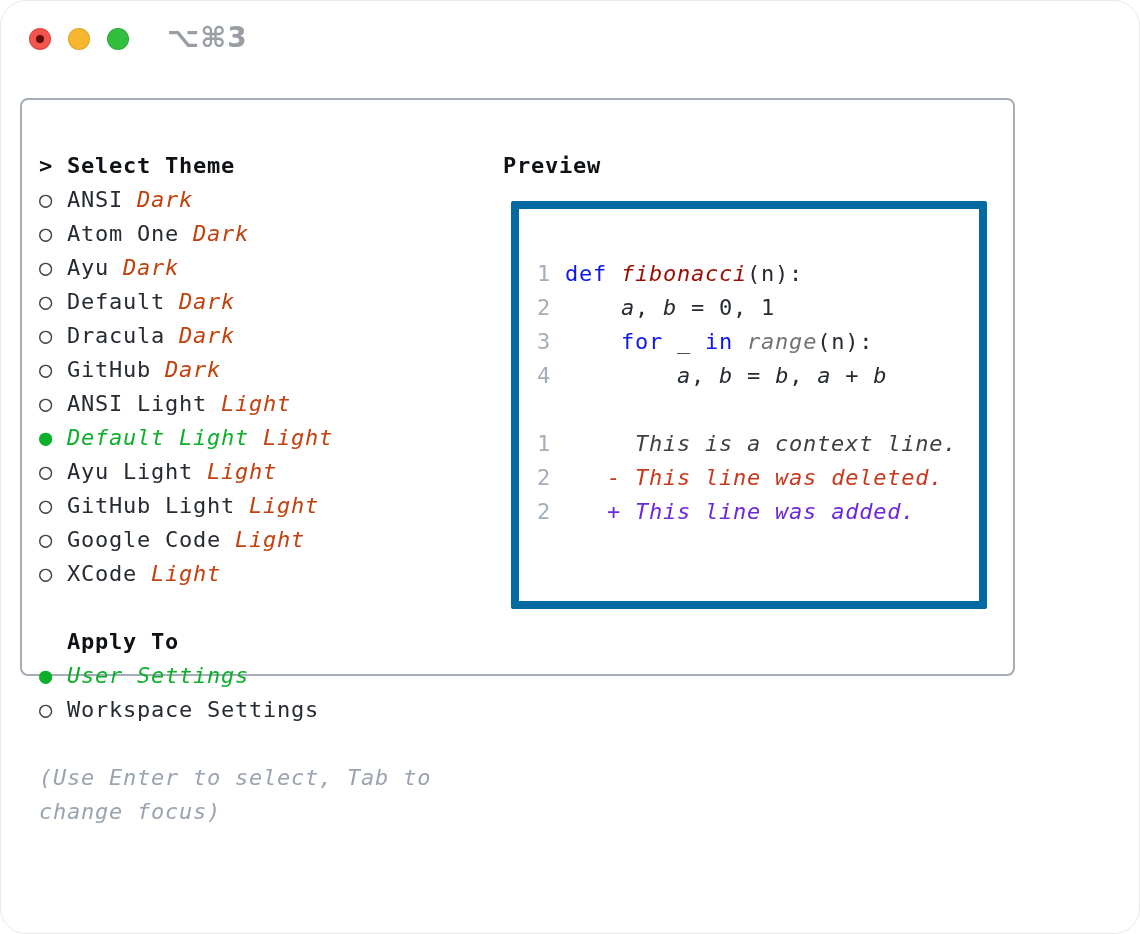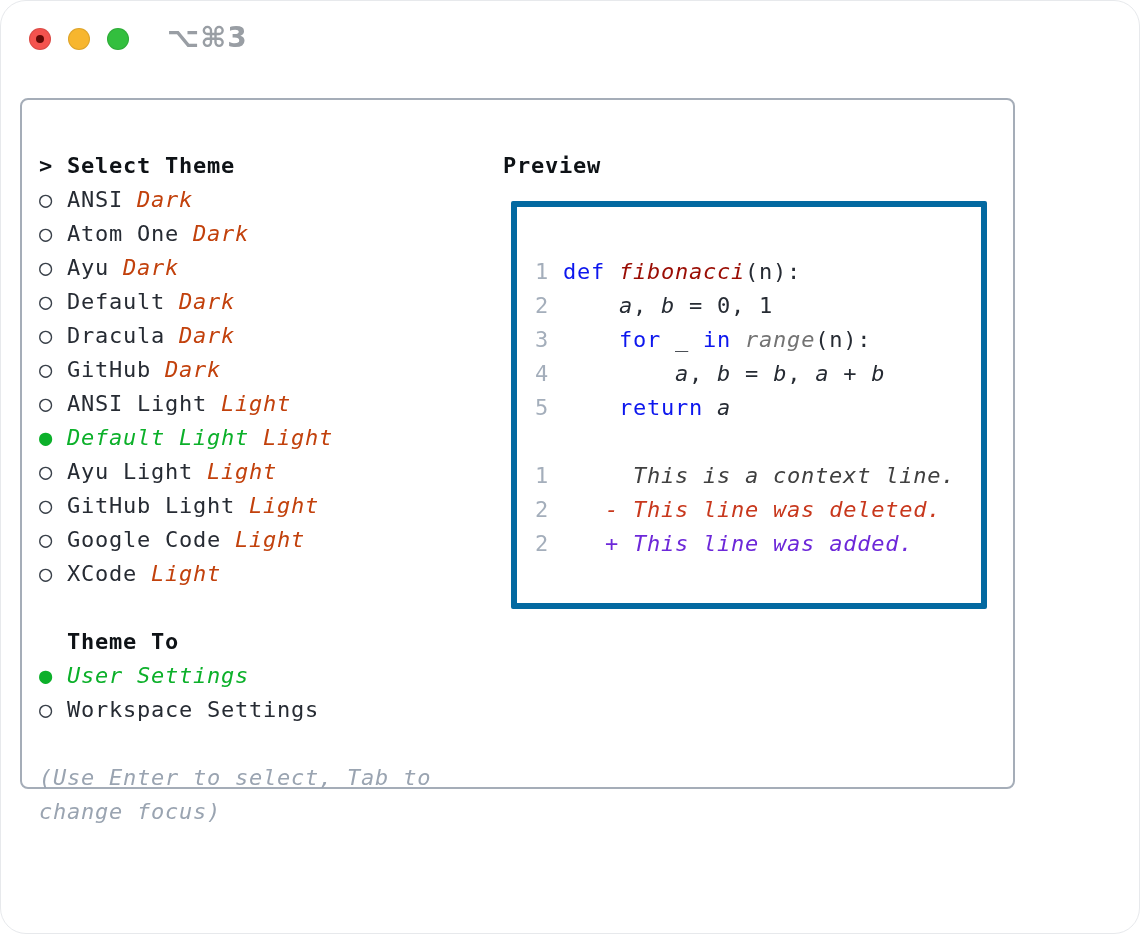--- a/index.html
+++ b/index.html
@@ -23,21 +23,21 @@
   .tl-dot { position:absolute; left:7px; top:7px; width:8px; height:8px;
             border-radius:50%; background:#630a06; }
   .shortcut {
     position:absolute; left:166px; top:20px;
     font-family:"DejaVu Sans", sans-serif;
     font-size:28px; font-weight:600; letter-spacing:1px; color:#999ea4;
   }
 
   
   .panel {
-    position:absolute; left:19px; top:97px; width:995px; height:691px;
+    position:absolute; left:19px; top:97px; width:995px; height:578px;
     border:2px solid #a5adb8; border-radius:8px; background:#ffffff;
   }
 
   .mono { font-family:"DejaVu Sans Mono", monospace; font-size:22px;
           line-height:34px; letter-spacing:0.76px; color:#262b33; }
 
   .left { position:absolute; left:17px; top:49px; width:450px; }
 
   .trow { position:relative; height:34px; white-space:pre; }
   .marker { display:inline-block; width:28px; color:#3a414a; }
@@ -47,21 +47,21 @@
   .lbl.sel { color:#0cb02a; font-style:italic; }
   .bold { font-weight:700; color:#0e1216; }
   .variant { margin-left:14px; color:#c2410c; font-style:italic; }
   .help { color:#9aa4b1; font-style:italic; }
   .spacer { height:34px; }
 
   
   .preview-title { position:absolute; left:481px; top:49px; }
   .preview-box {
     position:absolute; left:489px; top:101px; width:476px; height:408px;
-    border:6px solid #0369a1; border-radius:2px; background:#ffffff;
+    border:8px solid #0369a1; border-radius:2px; background:#ffffff;
   }
   #preview-code { position:absolute; left:18px; top:48px; }
   .cline { height:34px; white-space:pre; }
 
   .tk-ln { color:#a4aebb; }
   .tk-pl { color:#262b33; }
   .tk-kw { color:#0d17ee; }
   .tk-bi { color:#737373; font-style:italic; }
   .tk-fn { color:#9a0d04; font-style:italic; }
   .tk-vr { color:#262b33; font-style:italic; }
@@ -98,42 +98,41 @@
           <div class="trow"><span class="marker">○</span><span class="lbl">ANSI Light</span><span class="variant">Light</span></div>
           <div class="trow"><span class="marker sel">●</span><span class="lbl sel">Default Light</span><span class="variant">Light</span></div>
           <div class="trow"><span class="marker">○</span><span class="lbl">Ayu Light</span><span class="variant">Light</span></div>
           <div class="trow"><span class="marker">○</span><span class="lbl">GitHub Light</span><span class="variant">Light</span></div>
           <div class="trow"><span class="marker">○</span><span class="lbl">Google Code</span><span class="variant">Light</span></div>
           <div class="trow"><span class="marker">○</span><span class="lbl">XCode</span><span class="variant">Light</span></div>
         </div>
 
       <div class="trow spacer"></div>
 
-      <div class="trow"><span class="marker"></span><span class="lbl bold">Theme To</span></div>
+      <div class="trow"><span class="marker"></span><span class="lbl bold">Apply To</span></div>
 
       <div id="apply-list">
           <div class="trow"><span class="marker sel">●</span><span class="lbl sel">User Settings</span></div>
           <div class="trow"><span class="marker">○</span><span class="lbl">Workspace Settings</span></div>
         </div>
 
       <div class="trow spacer"></div>
 
       <div class="trow help">(Use Enter to select, Tab to</div>
       <div class="trow help">change focus)</div>
     </div>
 
     <div class="preview-title mono bold">Preview</div>
 
     <div class="preview-box">
       <div id="preview-code" class="mono">
           <div class="cline"><span class="tk-ln">1 </span><span class="tk-kw">def </span><span class="tk-fn">fibonacci</span><span class="tk-pl">(n):</span></div>
           <div class="cline"><span class="tk-ln">2 </span><span class="tk-pl">    </span><span class="tk-vr">a</span><span class="tk-pl">, </span><span class="tk-vr">b</span><span class="tk-pl"> = 0, 1</span></div>
           <div class="cline"><span class="tk-ln">3 </span><span class="tk-pl">    </span><span class="tk-kw">for</span><span class="tk-pl"> _ </span><span class="tk-kw">in</span><span class="tk-pl"> </span><span class="tk-bi">range</span><span class="tk-pl">(n):</span></div>
           <div class="cline"><span class="tk-ln">4 </span><span class="tk-pl">        </span><span class="tk-vr">a</span><span class="tk-pl">, </span><span class="tk-vr">b</span><span class="tk-pl"> = </span><span class="tk-vr">b</span><span class="tk-pl">, </span><span class="tk-vr">a</span><span class="tk-pl"> + </span><span class="tk-vr">b</span></div>
-          <div class="cline"><span class="tk-ln">5 </span><span class="tk-pl">    </span><span class="tk-kw">return</span><span class="tk-pl"> </span><span class="tk-vr">a</span></div>
           <div class="cline"></div>
           <div class="cline"><span class="tk-ln">1</span><span class="tk-pl">      </span><span class="tk-cx">This is a context line.</span></div>
           <div class="cline"><span class="tk-ln">2</span><span class="tk-pl">    </span><span class="tk-de">- This line was deleted.</span></div>
           <div class="cline"><span class="tk-ln">2</span><span class="tk-pl">    </span><span class="tk-ad">+ This line was added.</span></div>
         </div>
     </div>
 
   </div>
 </div>
 

